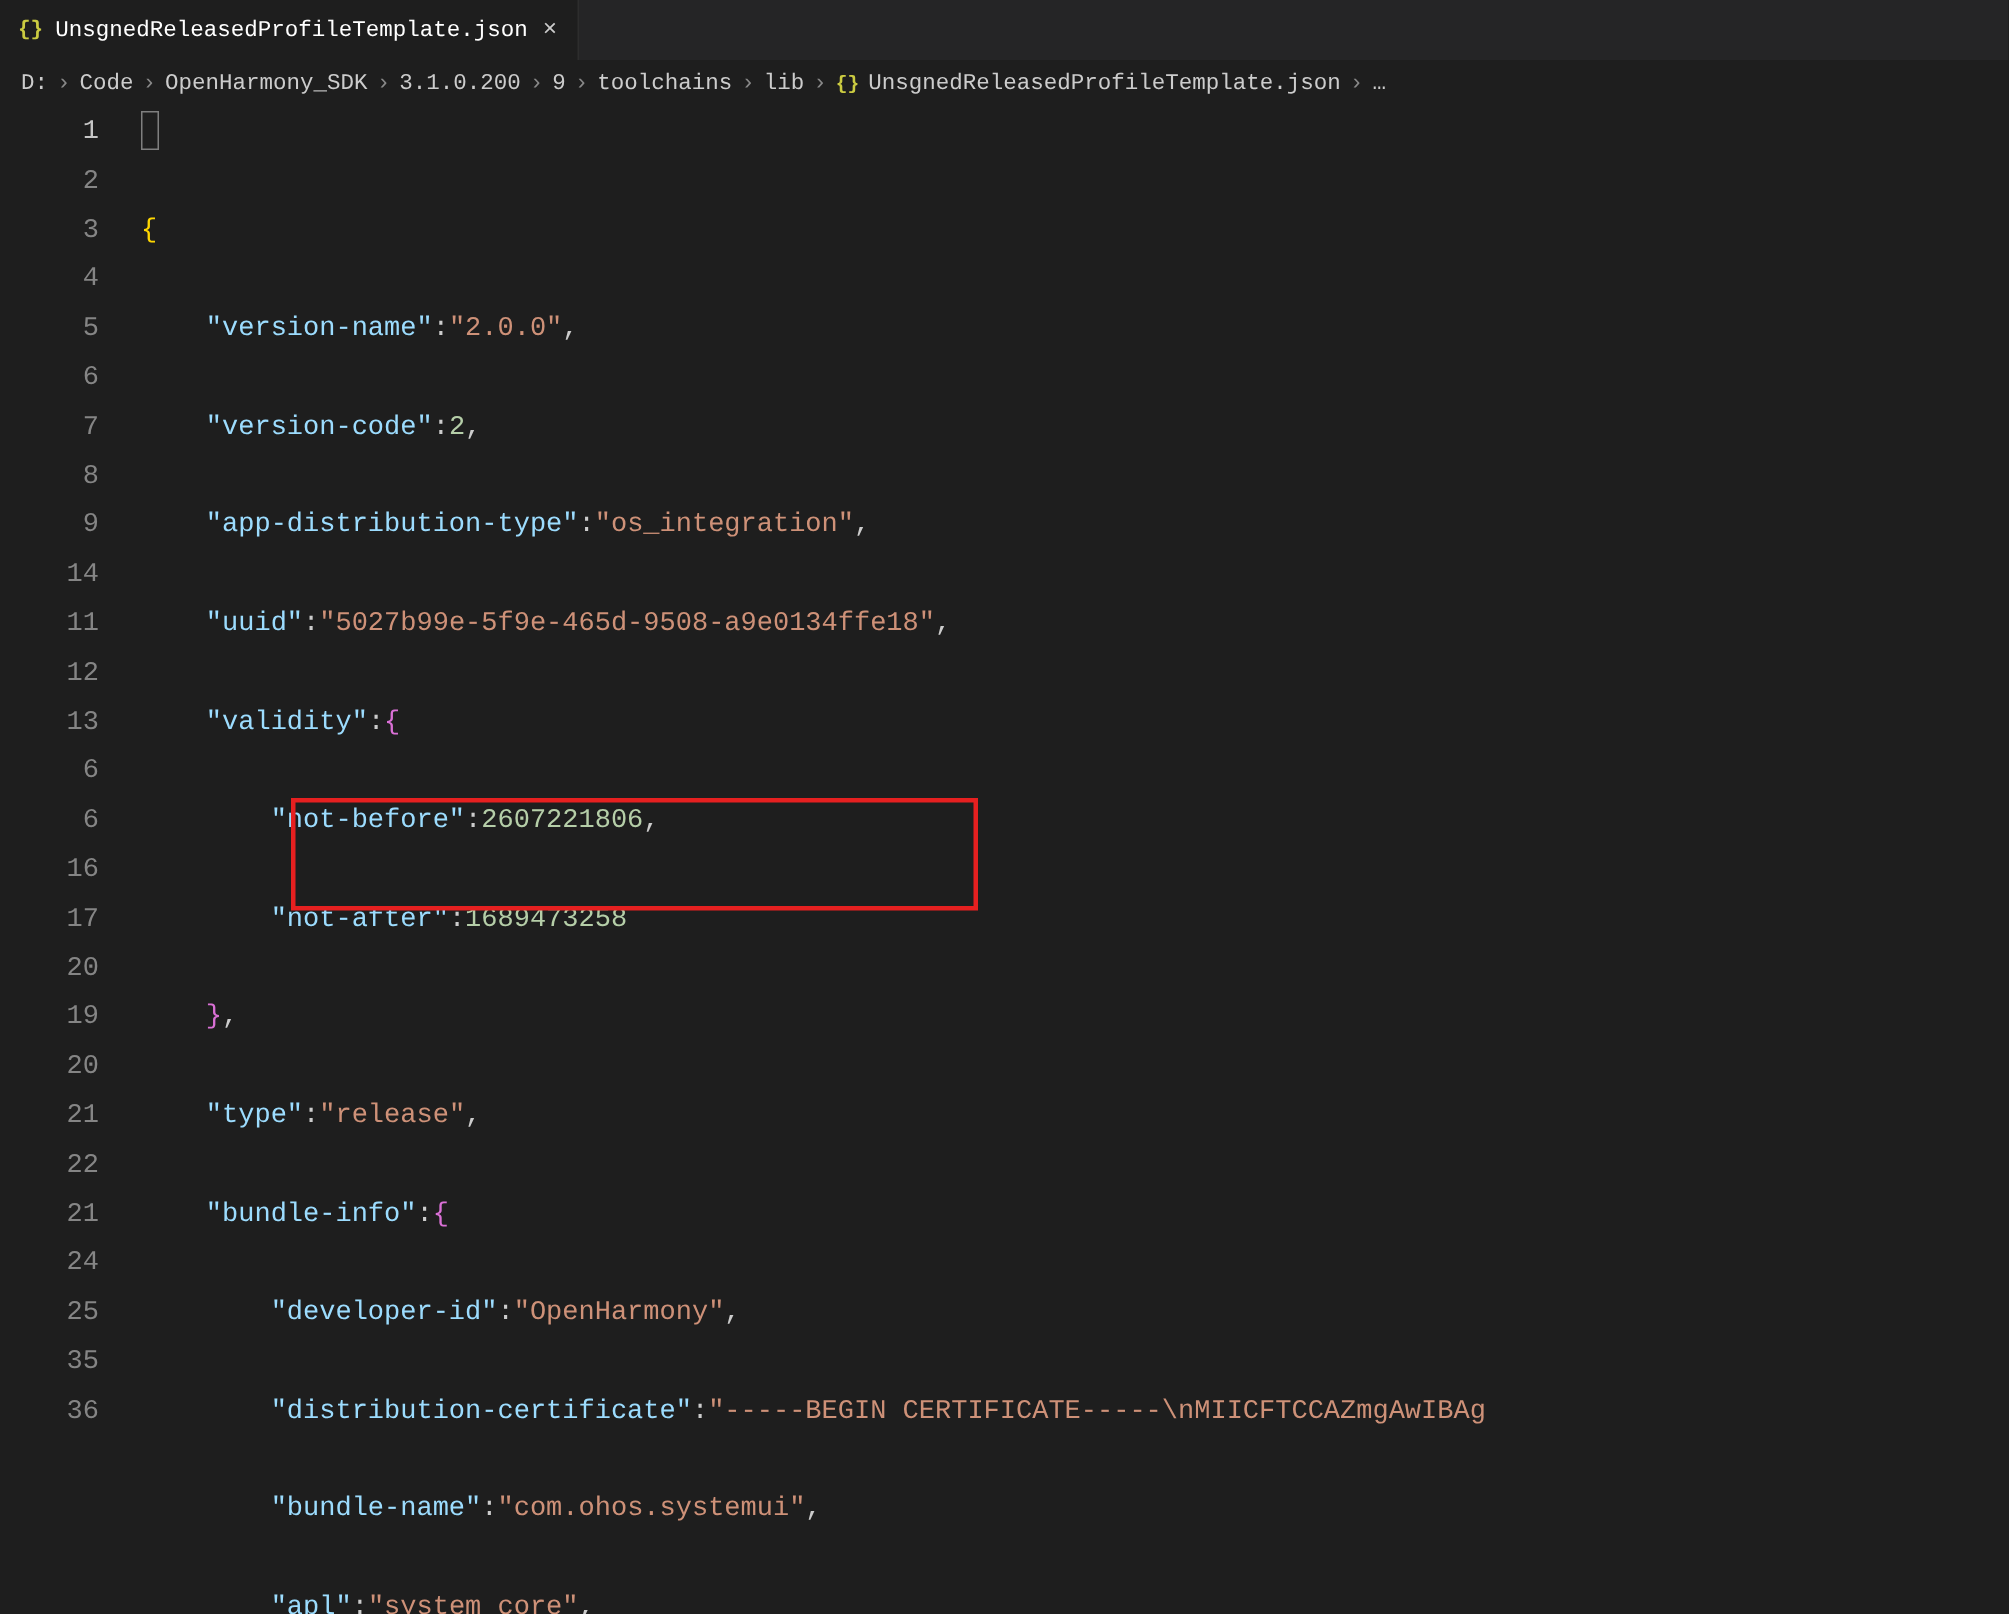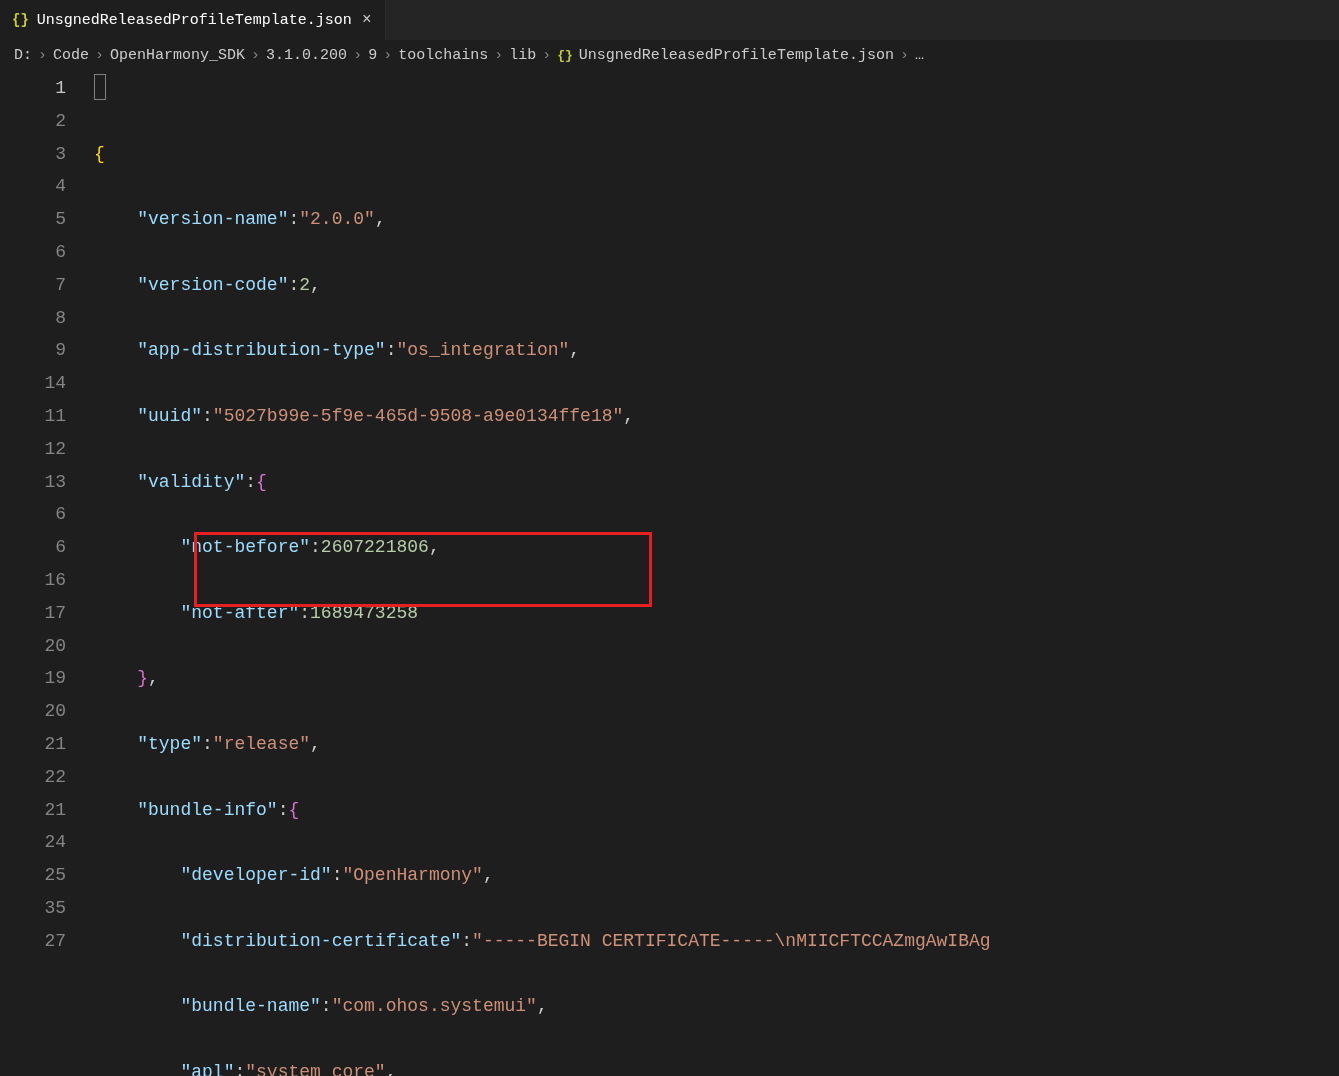--- a/index.html
+++ b/index.html
@@ -158,21 +158,21 @@
       <div class="line-num">17</div>
       <div class="line-num">20</div>
       <div class="line-num">19</div>
       <div class="line-num">20</div>
       <div class="line-num">21</div>
       <div class="line-num">22</div>
       <div class="line-num">21</div>
       <div class="line-num">24</div>
       <div class="line-num">25</div>
       <div class="line-num">35</div>
-      <div class="line-num">27</div>
+      <div class="line-num">36</div>
     </div>
   <div class="code">
     <div class="cursor-outline"></div>
 <div class="code-line"><span class="tk-brace">{</span></div>
 <div class="code-line">    <span class="tk-key">"version-name"</span><span class="tk-punct">:</span><span class="tk-str">"2.0.0"</span><span class="tk-punct">,</span></div>
 <div class="code-line">    <span class="tk-key">"version-code"</span><span class="tk-punct">:</span><span class="tk-num">2</span><span class="tk-punct">,</span></div>
 <div class="code-line">    <span class="tk-key">"app-distribution-type"</span><span class="tk-punct">:</span><span class="tk-str">"os_integration"</span><span class="tk-punct">,</span></div>
 <div class="code-line">    <span class="tk-key">"uuid"</span><span class="tk-punct">:</span><span class="tk-str">"5027b99e-5f9e-465d-9508-a9e0134ffe18"</span><span class="tk-punct">,</span></div>
 <div class="code-line">    <span class="tk-key">"validity"</span><span class="tk-punct">:</span><span class="tk-brace2">{</span></div>
 <div class="code-line">        <span class="tk-key">"not-before"</span><span class="tk-punct">:</span><span class="tk-num">2607221806</span><span class="tk-punct">,</span></div>

